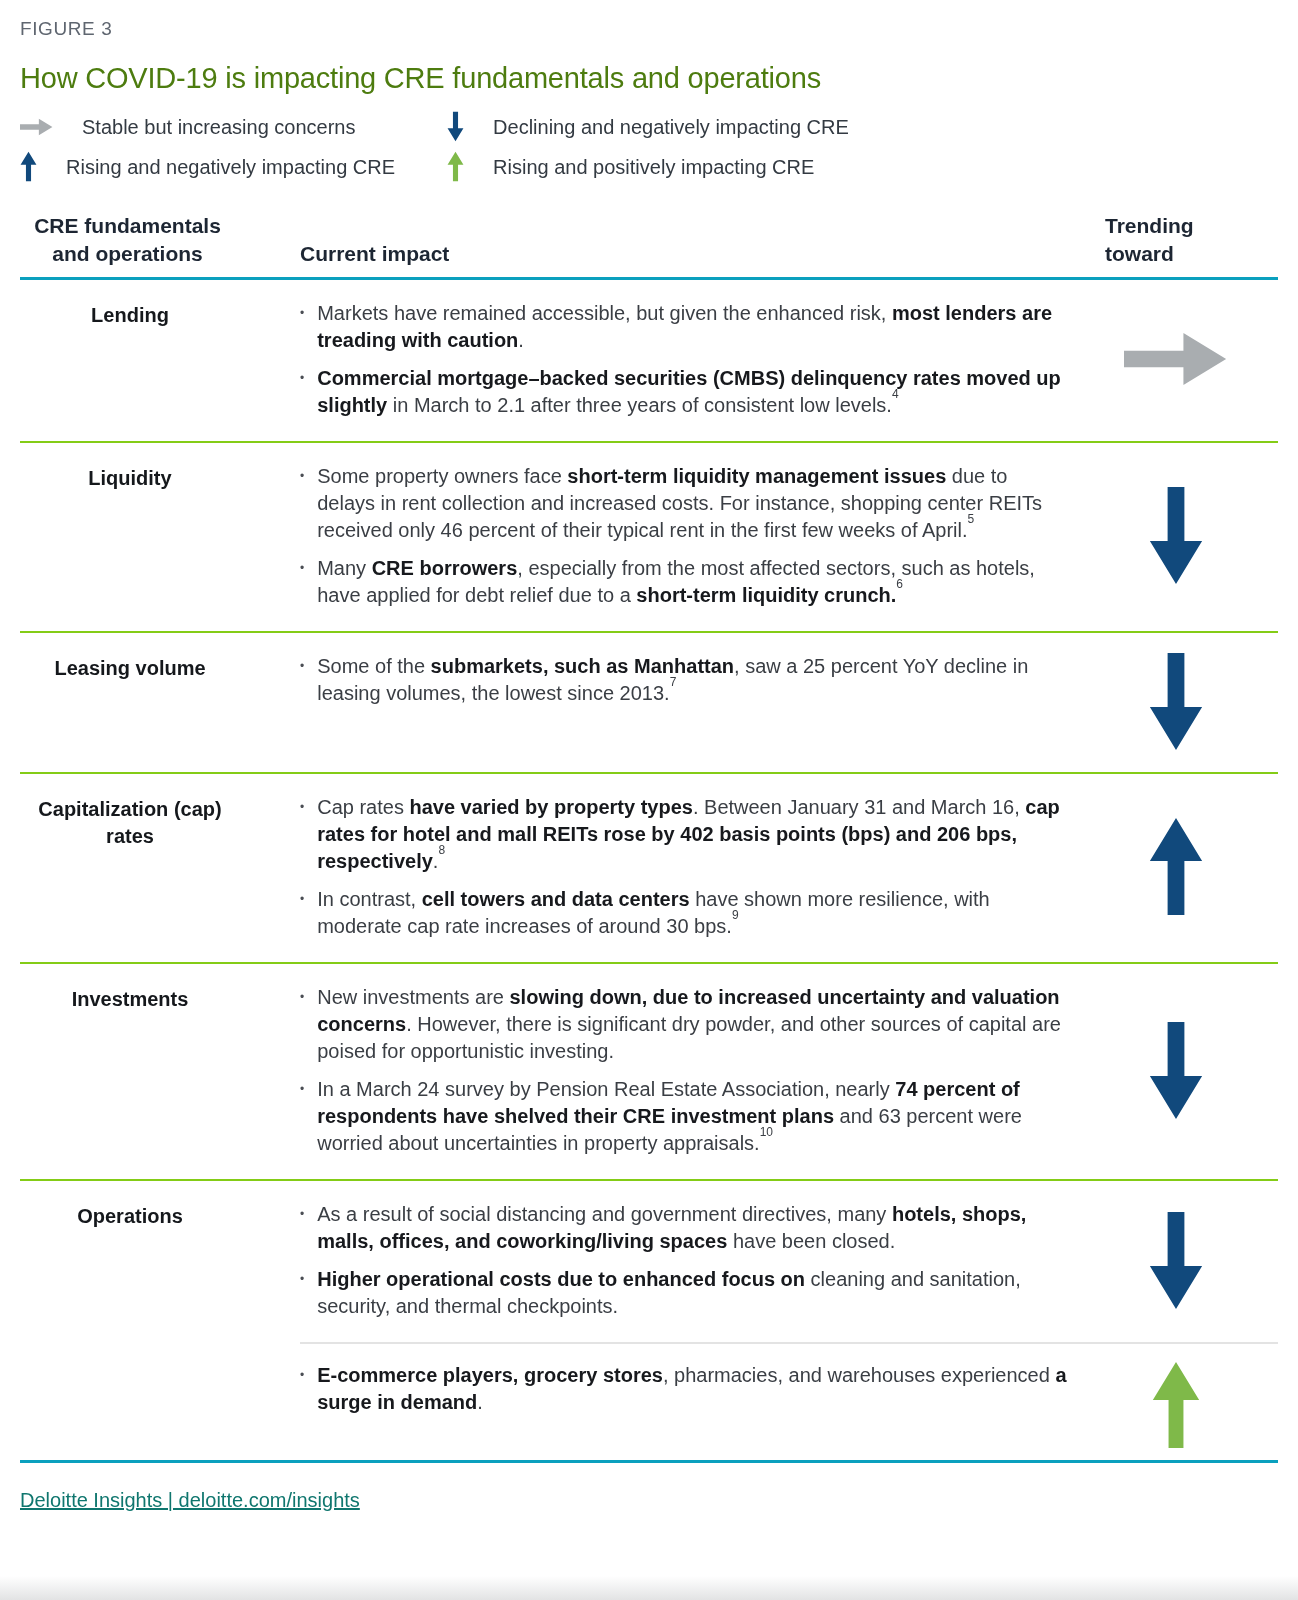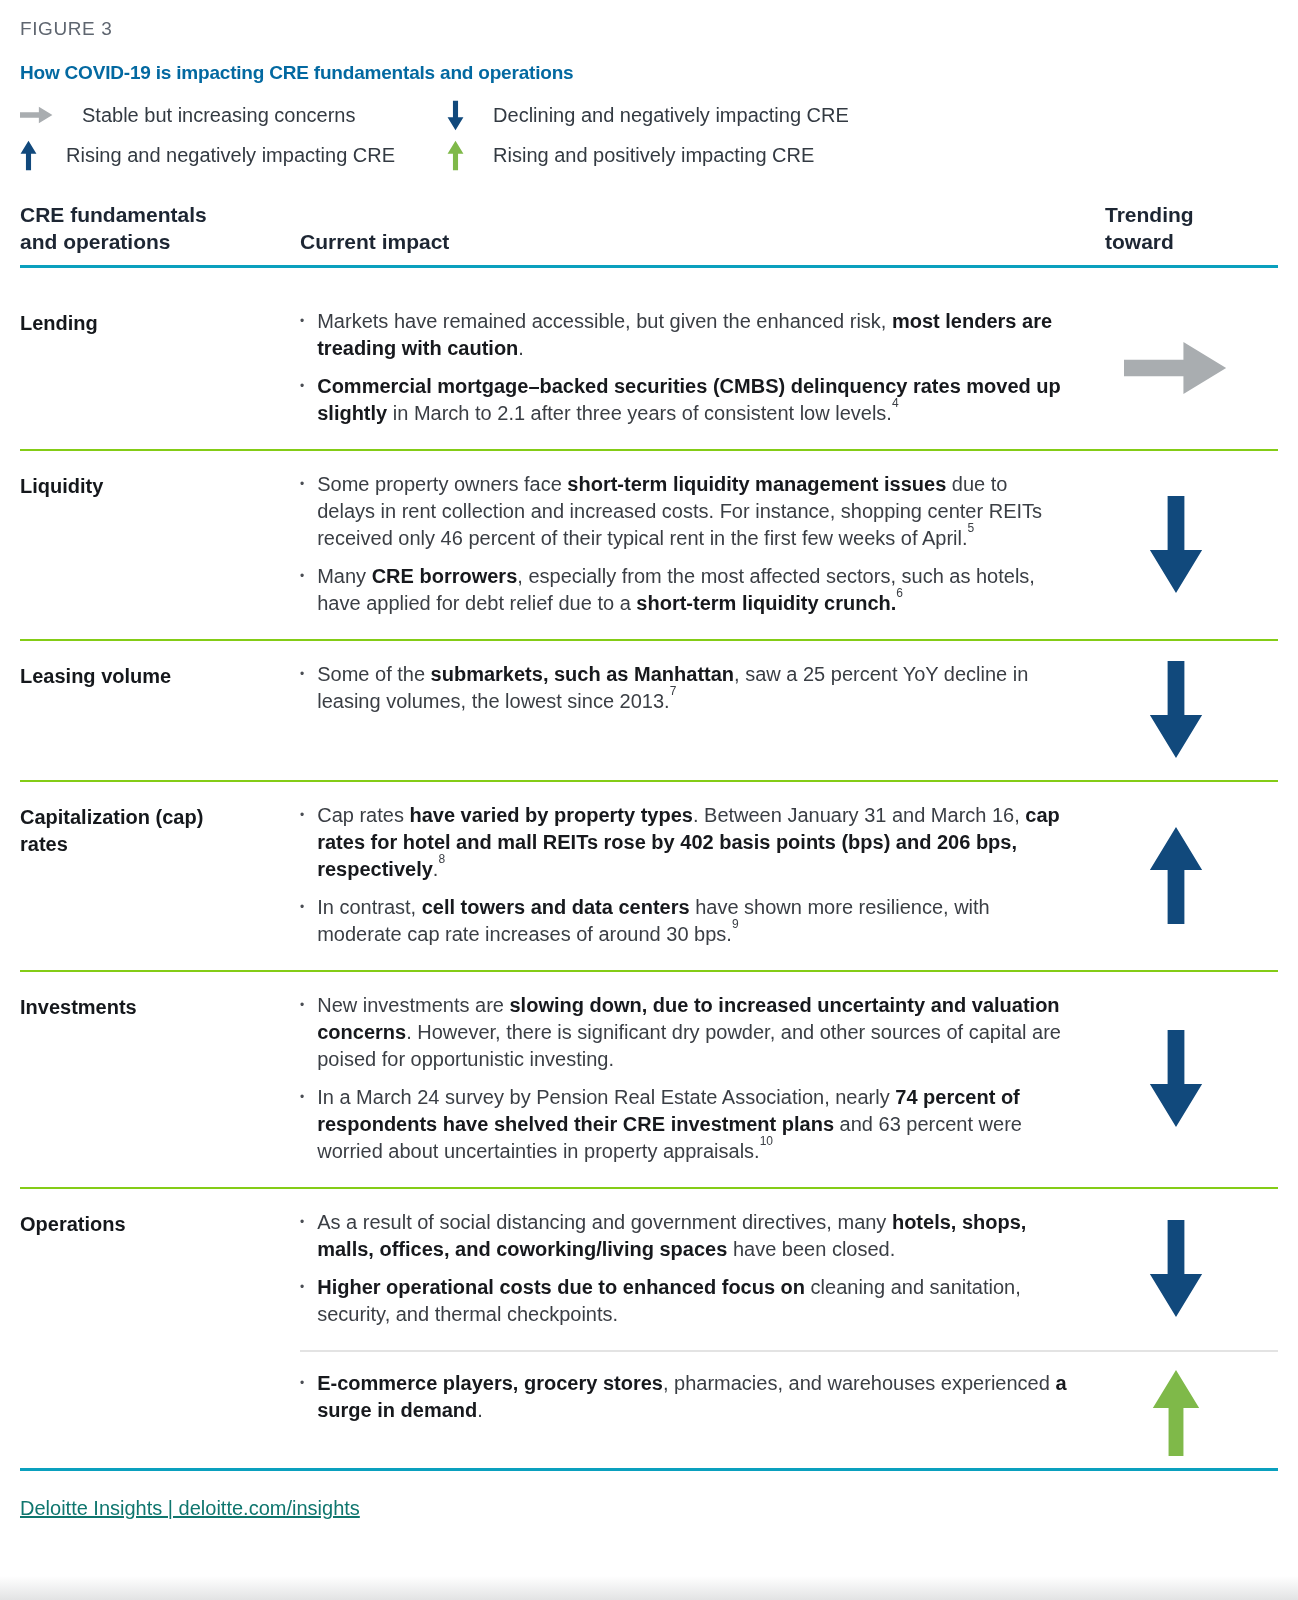--- a/index.html
+++ b/index.html
@@ -6,36 +6,36 @@
   body{
     width:1298px;height:1600px;overflow:hidden;position:relative;
     font-family:"Liberation Sans","DejaVu Sans",sans-serif;
     color:#3a3e44;
   }
   .page{padding:14px 20px 0 20px;}
   .figure-label{
     font-size:19px;letter-spacing:.6px;color:#5f6670;margin-top:4px;
   }
   .title{
-    font-size:19px;font-weight:bold;color:#0369a1;letter-spacing:-.2px;
+    font-size:29px;font-weight:normal;color:#4d7c0f;letter-spacing:-.2px;
     margin-top:22px;line-height:1.15;
   }
   .legend{
     display:grid;grid-template-columns:max-content max-content;
     column-gap:52px;row-gap:9px;margin-top:16px;
   }
   .legend-item{display:flex;align-items:center;gap:29px;}
   .legend-label{font-size:20px;color:#333a42;line-height:1.2;}
   
   .thead{
     display:flex;align-items:flex-end;margin-top:30px;padding-bottom:10px;
     border-bottom:3px solid #0AA0BE;
   }
   .th{font-weight:bold;font-size:21px;color:#1d2633;line-height:1.3;}
-  .col1{width:280px;flex:0 0 auto;}
+  .col1{width:280px;flex:0 0 auto;text-align:center;}
   .col2{flex:1 1 auto;min-width:0;}
   .col3{width:195px;flex:0 0 auto;}
   .th-inner-narrow{display:block;max-width:215px;}
   .th-col3-inner{display:block;max-width:118px;margin-left:22px;}
   
   .trow{display:flex;position:relative;padding:20px 0 22px 0;}
   .trow.ruled{border-top:2px solid #84cc16;}
   .trow.sub::before{
     content:"";position:absolute;top:0;left:280px;right:0;
     border-top:2px solid #E3E3E3;
@@ -44,21 +44,21 @@
   .bullets{max-width:768px;padding-right:10px;}
   .bullet{display:flex;gap:13px;align-items:flex-start;}
   .bullet + .bullet{margin-top:11px;}
   .dot{flex:0 0 auto;font-size:12px;line-height:27px;color:#4a4e54;}
   .bullet p{margin:0;font-size:20px;line-height:27px;color:#3a3e44;}
   .bullet b{color:#17191d;}
   .bullet sup{font-size:12px;line-height:0;position:relative;top:-6px;font-weight:normal;color:#3a3e44;}
   .cell-arrow{display:flex;justify-content:center;align-items:center;}
   .trow.sub .cell-arrow{align-items:flex-end;}
   .trow.sub .cell-arrow svg{margin-bottom:-10px;}
-  .tbody{border-bottom:3px solid #0AA0BE;margin-top:20px;}
+  .tbody{border-bottom:3px solid #0AA0BE;}
   
   .footer{
     display:flex;justify-content:space-between;align-items:baseline;
     padding:26px 20px 0 20px;
   }
   .source{font-size:17.5px;color:#3f444a;}
   .brand{font-size:20px;color:#0f766e;text-decoration:underline;}
   .bottom-band{
     position:absolute;left:0;right:0;bottom:0;height:24px;
     background:linear-gradient(180deg,#ffffff 0%,#e2e3e4 100%);

